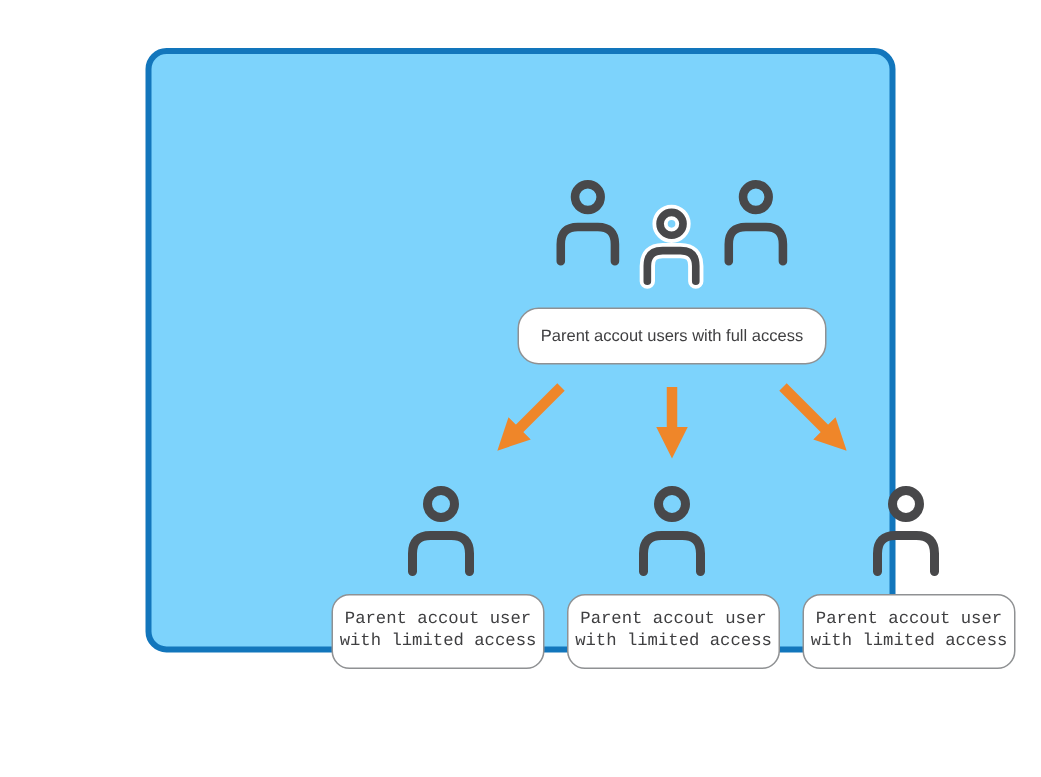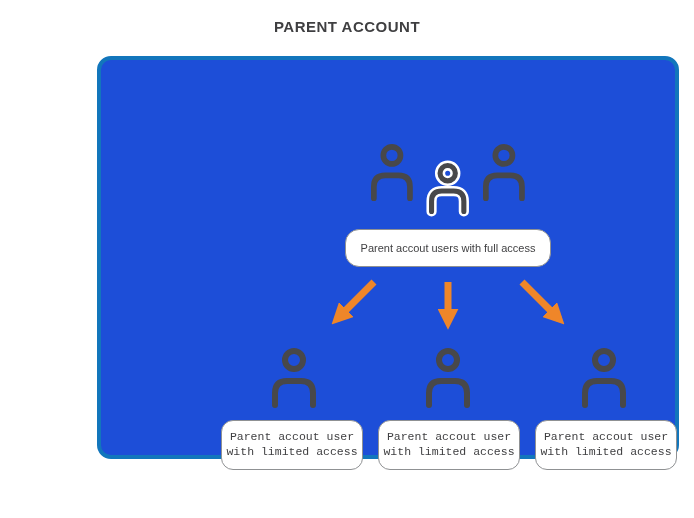--- a/index.html
+++ b/index.html
@@ -26,26 +26,26 @@
     width: 694px;
     text-align: center;
     font-size: 15px;
     font-weight: 700;
     letter-spacing: 0.5px;
     color: var(--text-dark);
   }
   .parent-box {
     position: absolute;
     left: 97px;
-    top: 56px;
-    width: 582px;
+    top: 32px;
+    width: 500px;
     height: 403px;
     border: 4px solid var(--accent-blue);
     border-radius: 14px;
-    background: #1d4ed8;
+    background: #7dd3fc;
   }
   .icon-svg { position: absolute; }
   .group-icon { left: 262px; top: 84px; }
   .user-icon-1 { left: 171px; top: 288px; }
   .user-icon-2 { left: 325px; top: 288px; }
   .user-icon-3 { left: 481px; top: 288px; }
   .node {
     position: absolute;
     display: flex;
     align-items: center;
@@ -92,21 +92,20 @@
     font-size: 11.5px;
     font-weight: 700;
     color: var(--accent-orange);
   }
 </style>
 </head>
 <body>
 
 <div class="canvas">
 
-  <div class="diagram-title">PARENT ACCOUNT</div>
 
   <div class="parent-box">
 
     <svg class="icon-svg group-icon" width="170" height="74" viewBox="0 0 170 74" fill="none">
       <defs>
         <g id="person" fill="none" stroke-linecap="round">
           <circle cx="22" cy="12" r="9"></circle>
           <path d="M 3,57 L 3,45 Q 3,33 15,33 L 29,33 Q 41,33 41,45 L 41,57"></path>
         </g>
       </defs>

